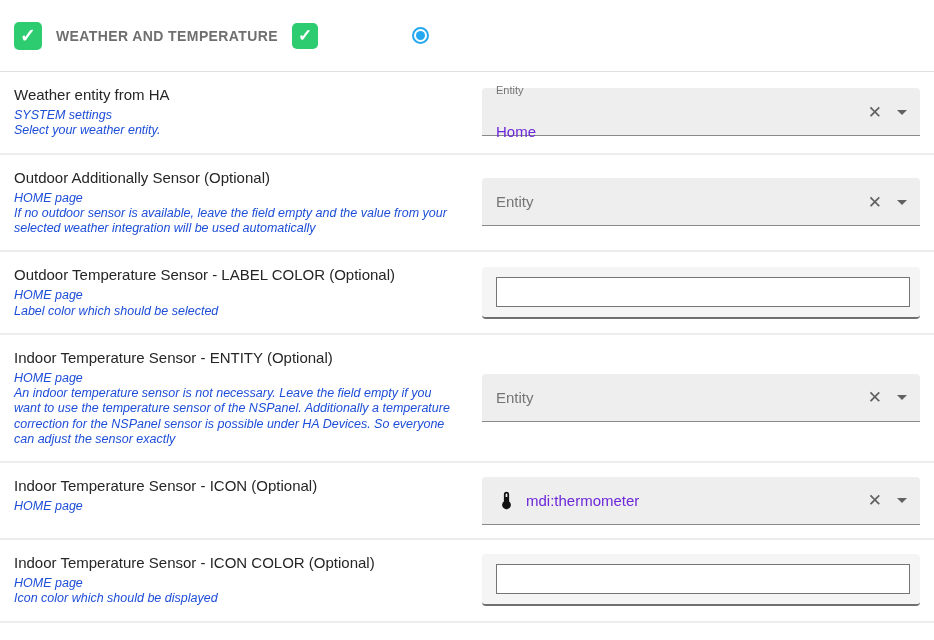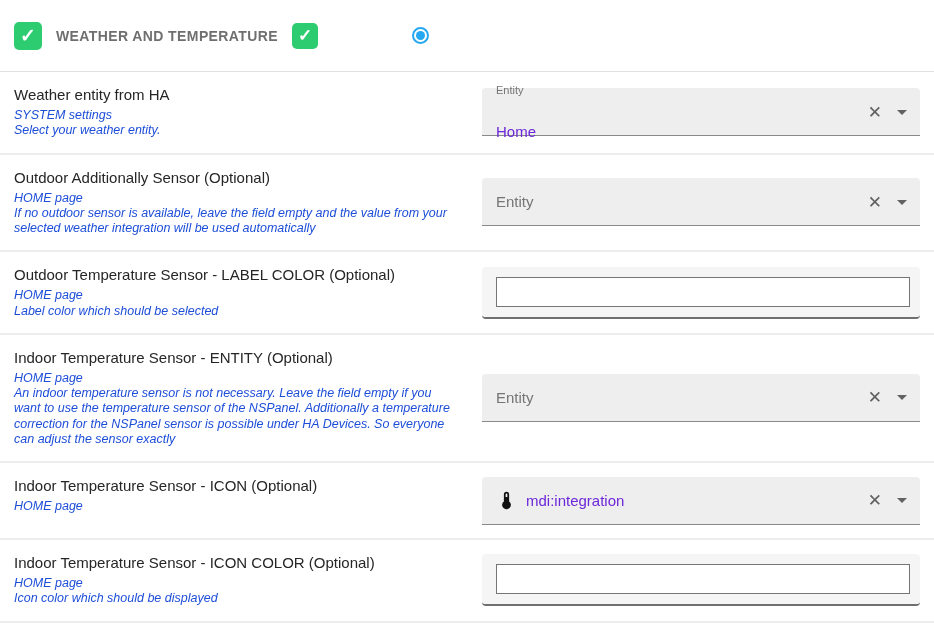--- a/index.html
+++ b/index.html
@@ -228,21 +228,21 @@
     <div class="row-subtitle">HOME page</div>
   </div>
   <div class="row-control">
     <div class="select">
       <span class="icon-box">
         <svg viewBox="0 0 24 24">
             <path d="M15 13V5a3 3 0 0 0-6 0v8a5 5 0 1 0 6 0m-3-9a1 1 0 0 1 1 1v3h-2V5a1 1 0 0 1 1-1z"></path>
           </svg>
       </span>
       <div class="select-stack">
-        <div class="select-value">mdi:integration</div>
+        <div class="select-value">mdi:thermometer</div>
       </div>
       <span class="clear">✕</span>
       <span class="caret"></span>
     </div>
   </div>
 </div>
 
 <div class="row">
   <div class="row-text">
     <div class="row-title">Indoor Temperature Sensor - ICON COLOR (Optional)</div>

